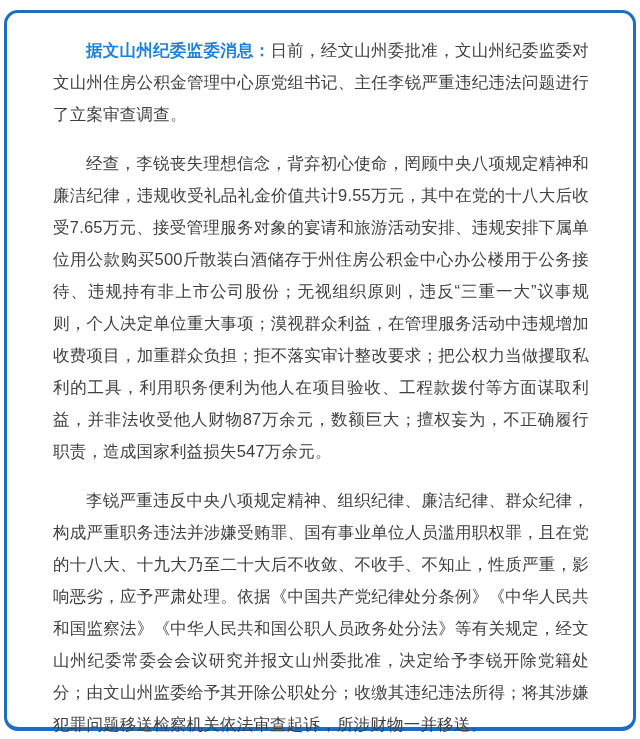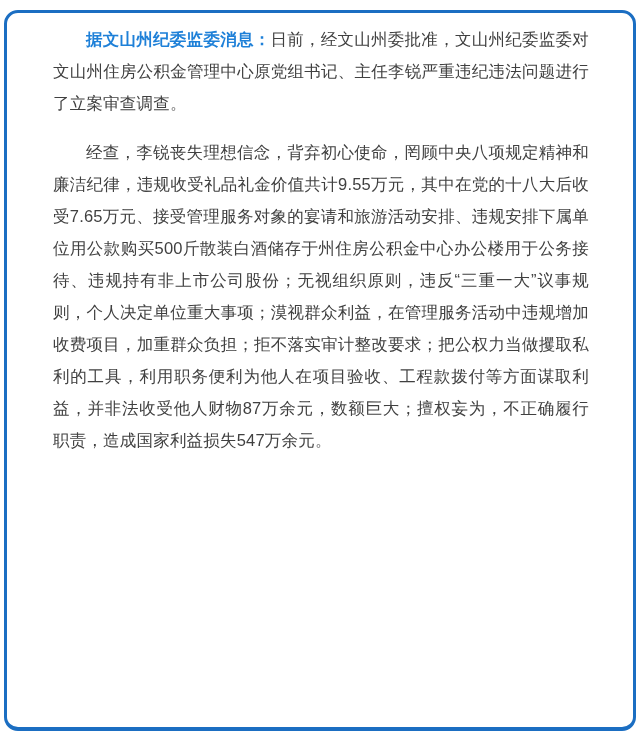--- a/index.html
+++ b/index.html
@@ -20,21 +20,21 @@
     left:4px;top:10px;
     width:632px;height:721px;
     box-sizing:border-box;
     border:3px solid var(--border-color);
     border-bottom-width:4px;
     border-radius:14px;
     background:var(--bg-color);
   }
   .content{
     box-sizing:border-box;
-    padding:10px 44px 0 46px;
+    padding:21px 44px 0 46px;
     font-size:16.5px;
     line-height:32px;
     color:var(--body-color);
     text-align:justify;
     letter-spacing:0.2px;
   }
   .content p{
     margin:0 0 17px 0;
     text-indent:2em;
   }
@@ -43,14 +43,15 @@
     font-weight:bold;
   }
 </style>
 </head>
 <body>
 
 <div class="frame">
   <div class="content">
     <p><span class="lead">据文山州纪委监委消息：</span><span>日前，经文山州委批准，文山州纪委监委对文山州住房公积金管理中心原党组书记、主任李锐严重违纪违法问题进行了立案审查调查。</span></p>
     <p>经查，李锐丧失理想信念，背弃初心使命，罔顾中央八项规定精神和廉洁纪律，违规收受礼品礼金价值共计9.55万元，其中在党的十八大后收受7.65万元、接受管理服务对象的宴请和旅游活动安排、违规安排下属单位用公款购买500斤散装白酒储存于州住房公积金中心办公楼用于公务接待、违规持有非上市公司股份；无视组织原则，违反“三重一大”议事规则，个人决定单位重大事项；漠视群众利益，在管理服务活动中违规增加收费项目，加重群众负担；拒不落实审计整改要求；把公权力当做攫取私利的工具，利用职务便利为他人在项目验收、工程款拨付等方面谋取利益，并非法收受他人财物87万余元，数额巨大；擅权妄为，不正确履行职责，造成国家利益损失547万余元。</p>
+    <p>李锐严重违反中央八项规定精神、组织纪律、廉洁纪律、群众纪律，构成严重职务违法并涉嫌受贿罪、国有事业单位人员滥用职权罪，且在党的十八大、十九大乃至二十大后不收敛、不收手、不知止，性质严重，影响恶劣，应予严肃处理。依据《中国共产党纪律处分条例》《中华人民共和国监察法》《中华人民共和国公职人员政务处分法》等有关规定，经文山州纪委常委会会议研究并报文山州委批准，决定给予李锐开除党籍处分；由文山州监委给予其开除公职处分；收缴其违纪违法所得；将其涉嫌犯罪问题移送检察机关依法审查起诉，所涉财物一并移送。</p>
   </div>
 </div>
 
 </body></html>

